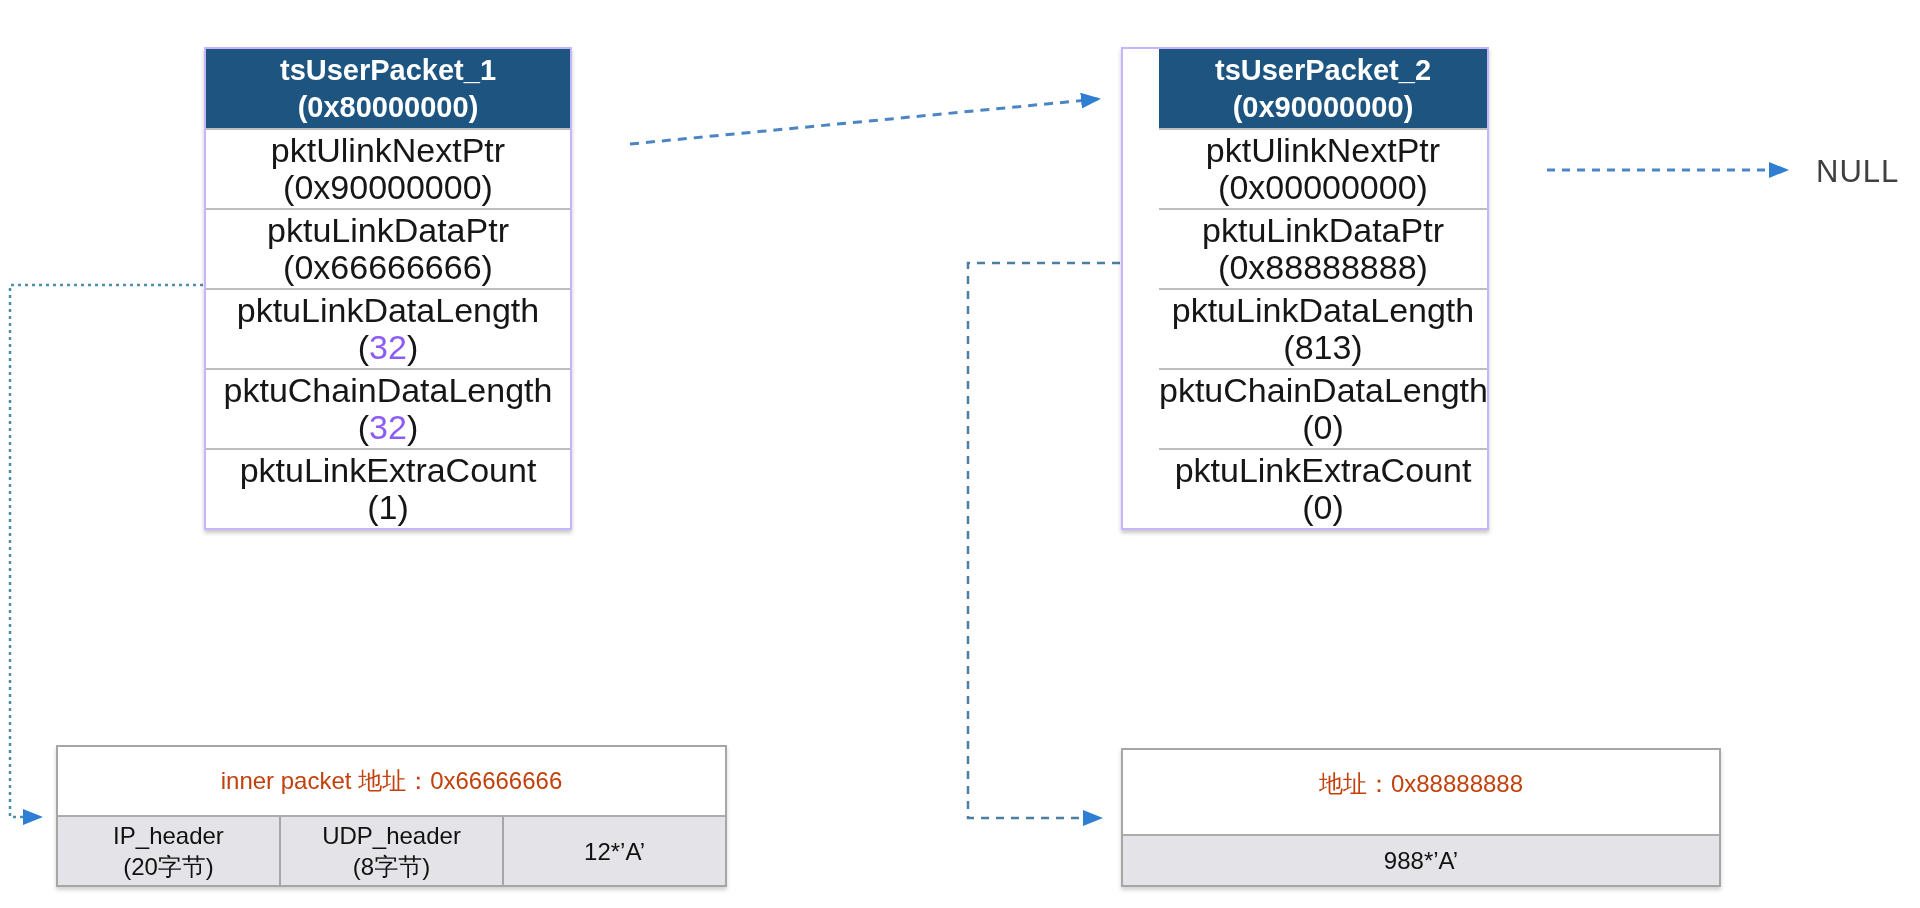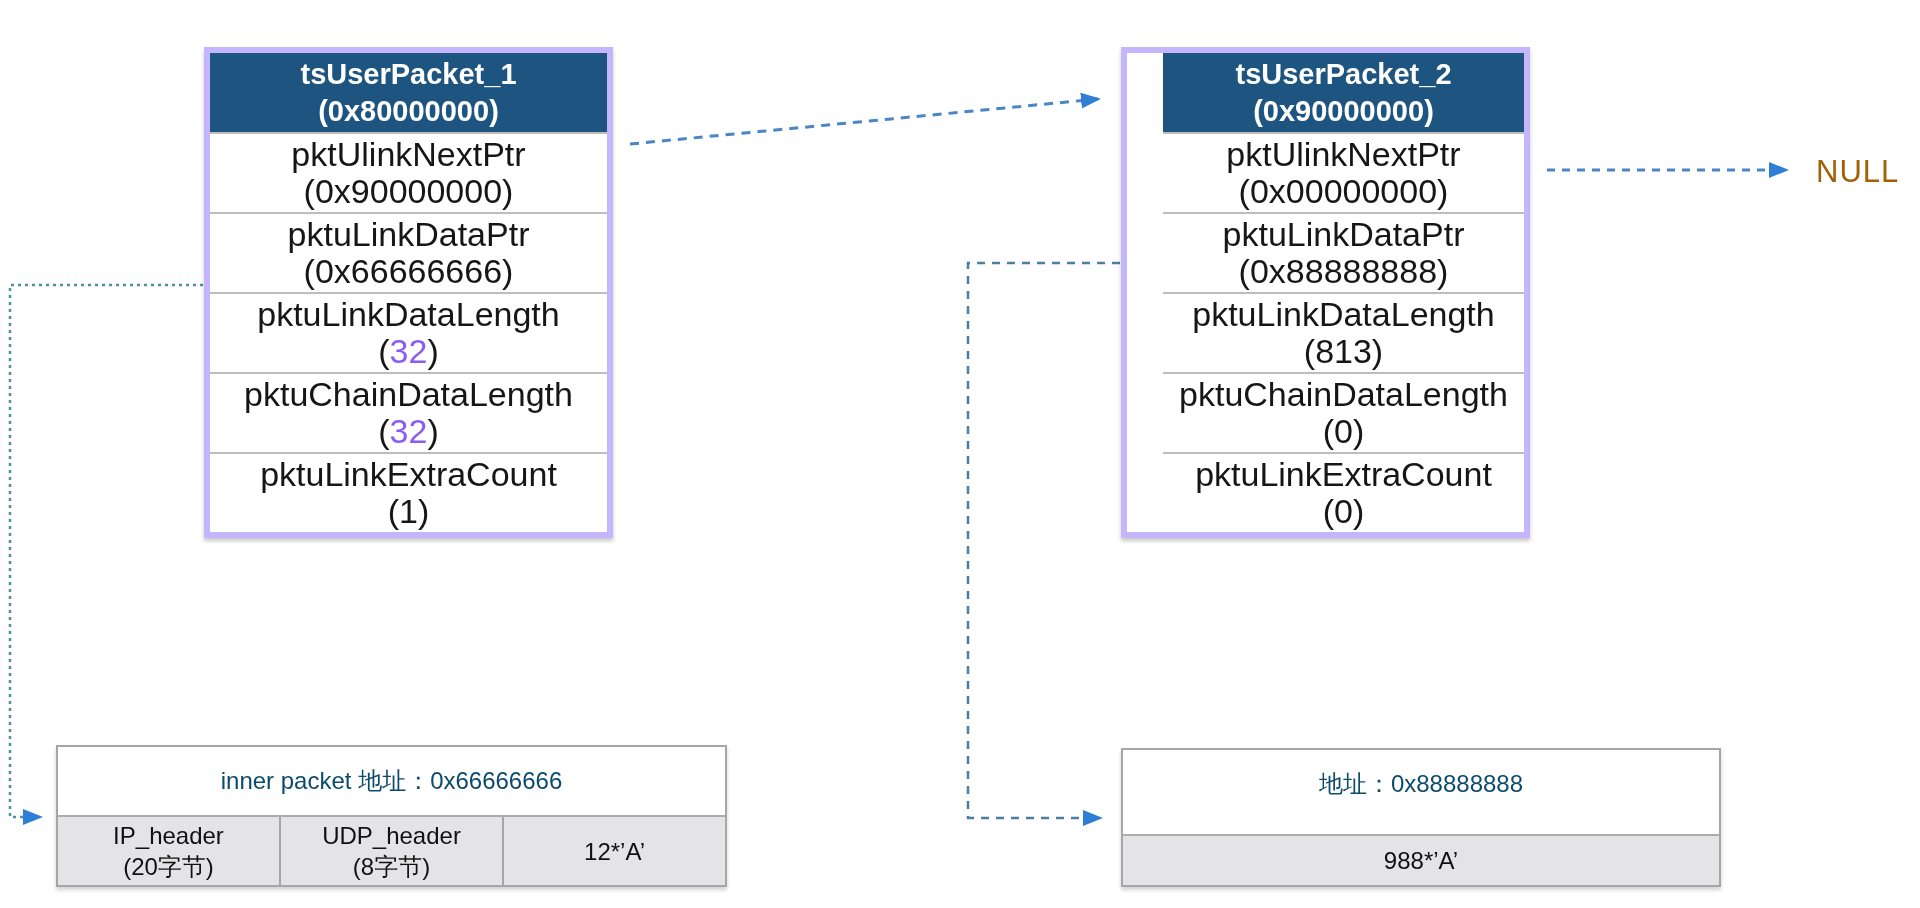--- a/index.html
+++ b/index.html
@@ -13,22 +13,22 @@
   }
   .overlay {
     position: absolute;
     left: 0; top: 0;
     pointer-events: none;
   }
   
   .pkt-table {
     position: absolute;
     box-sizing: border-box;
-    width: 409px;
-    border: 6px solid #c4b5fd;
+    width: 368px;
+    border: 2px solid #c4b5fd;
     background: #ffffff;
     box-shadow: 0 3px 4px rgba(0,0,0,0.22);
   }
   .pkt-header {
     height: 79px;
     background: #1d5480;
     color: #ffffff;
     font-weight: bold;
     font-size: 29px;
     line-height: 37px;
@@ -49,40 +49,40 @@
     flex-direction: column;
     justify-content: center;
   }
   .red-num { color: #8b5cf6; }
   
   .null-label {
     position: absolute;
     left: 1816px;
     top: 154px;
     font-size: 31px;
-    color: #a16207;
+    color: #404040;
     letter-spacing: 1px;
   }
   
   .buffer {
     position: absolute;
     box-sizing: border-box;
     border: 2px solid #a6a6a6;
     background: #ffffff;
     box-shadow: 0 3px 4px rgba(0,0,0,0.18);
     display: flex;
     flex-direction: column;
   }
   .buffer-header {
     flex: 0 0 68px;
     display: flex;
     align-items: center;
     justify-content: center;
     font-size: 24px;
-    color: #0c4a6e;
+    color: #c2410c;
     background: #ffffff;
   }
   .buffer-body {
     flex: 1 1 auto;
     display: flex;
     border-top: 2px solid #acacac;
     background: #e4e4e8;
   }
   .buffer-cell {
     flex: 1;

